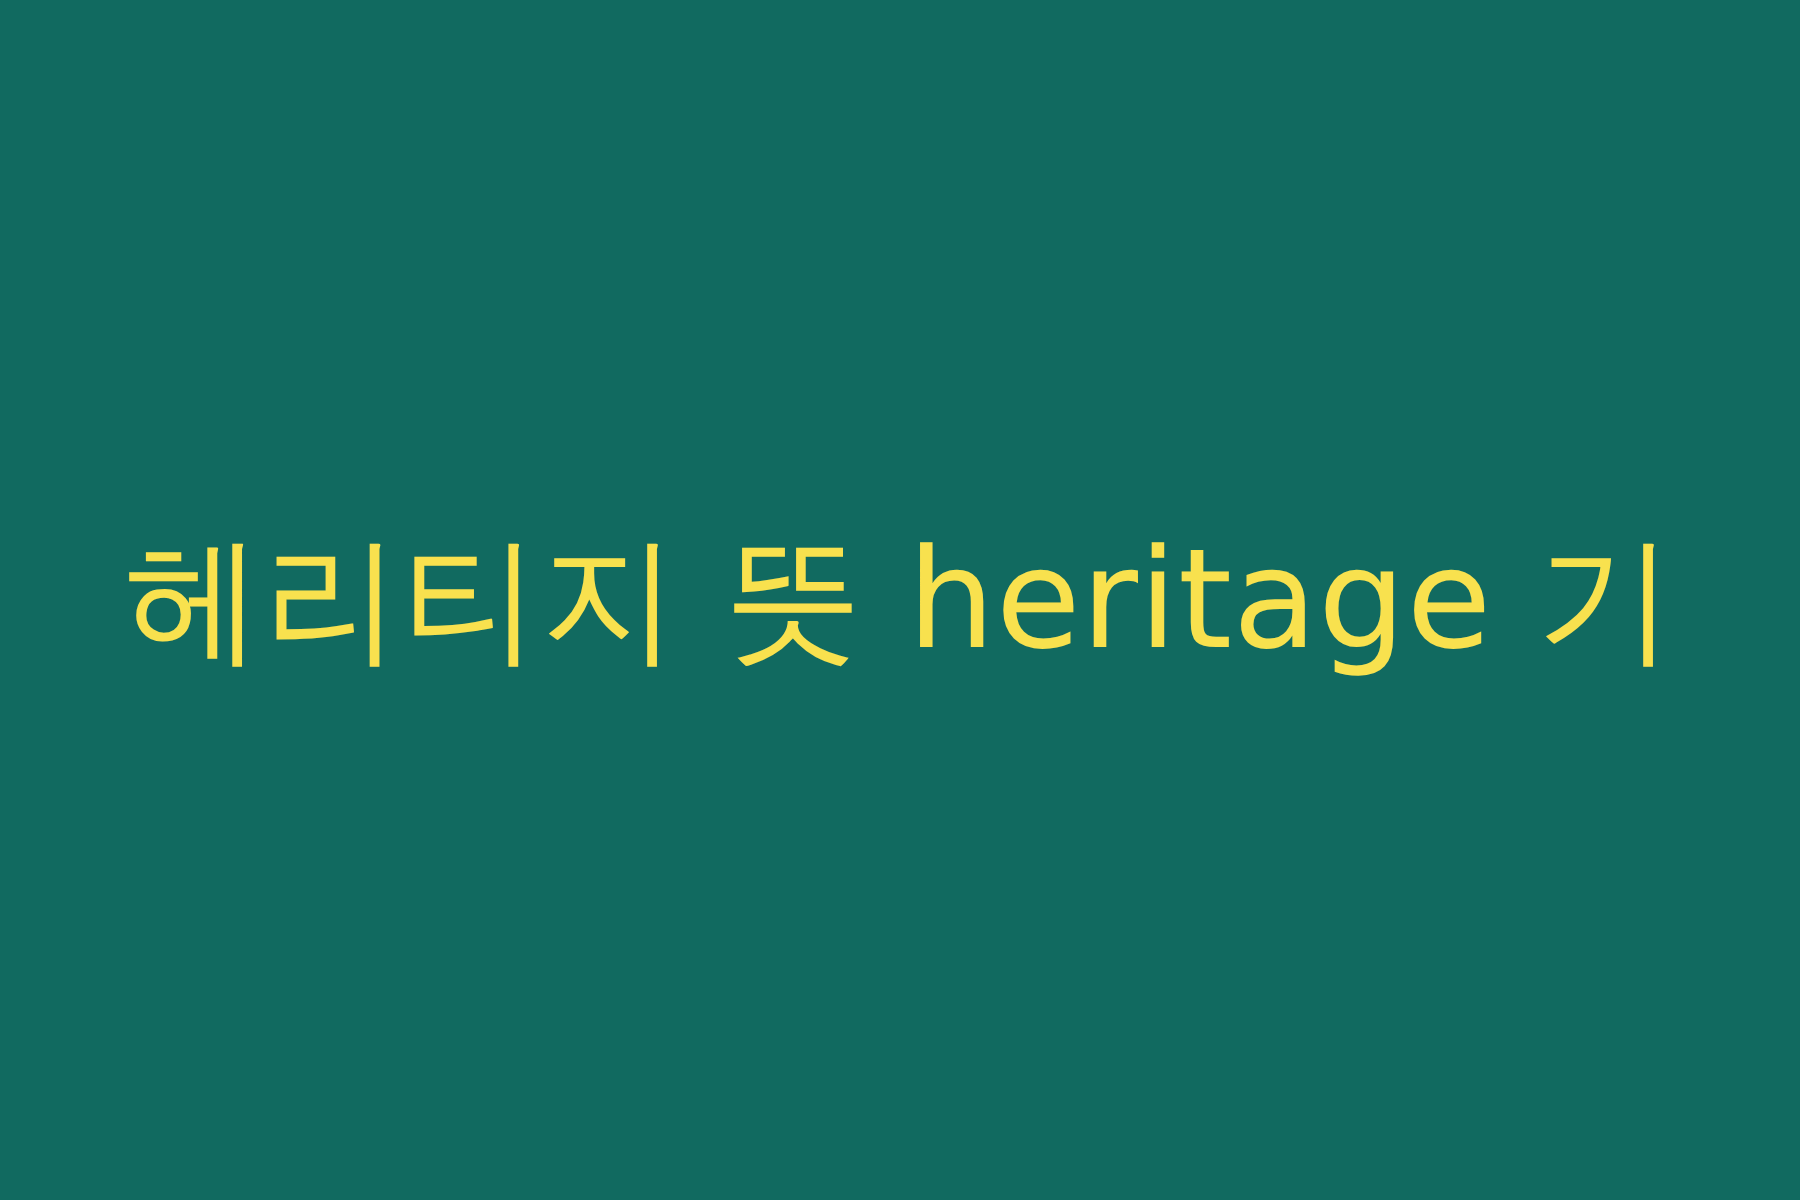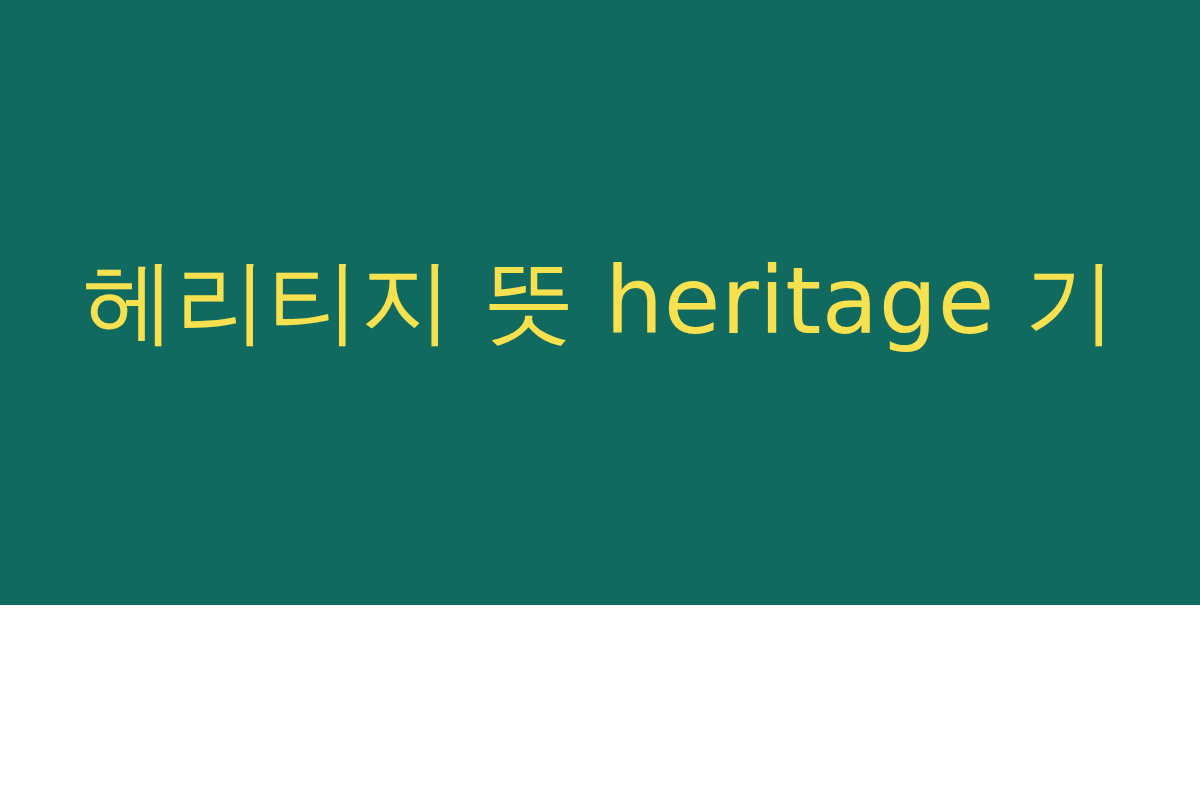--- a/index.html
+++ b/index.html
@@ -12,21 +12,21 @@
     width: 1200px;
     height: 800px;
     overflow: hidden;
     font-family: "Liberation Sans", sans-serif;
   }
 
   .banner {
     position: relative;
     box-sizing: border-box;
     width: 1200px;
-    height: 605px;
+    height: 800px;
     display: flex;
     align-items: center;
     justify-content: center;
     background-color: #116A60;
   }
 
   .banner-text {
     margin: 0;
     padding: 0 40px;
     box-sizing: border-box;

